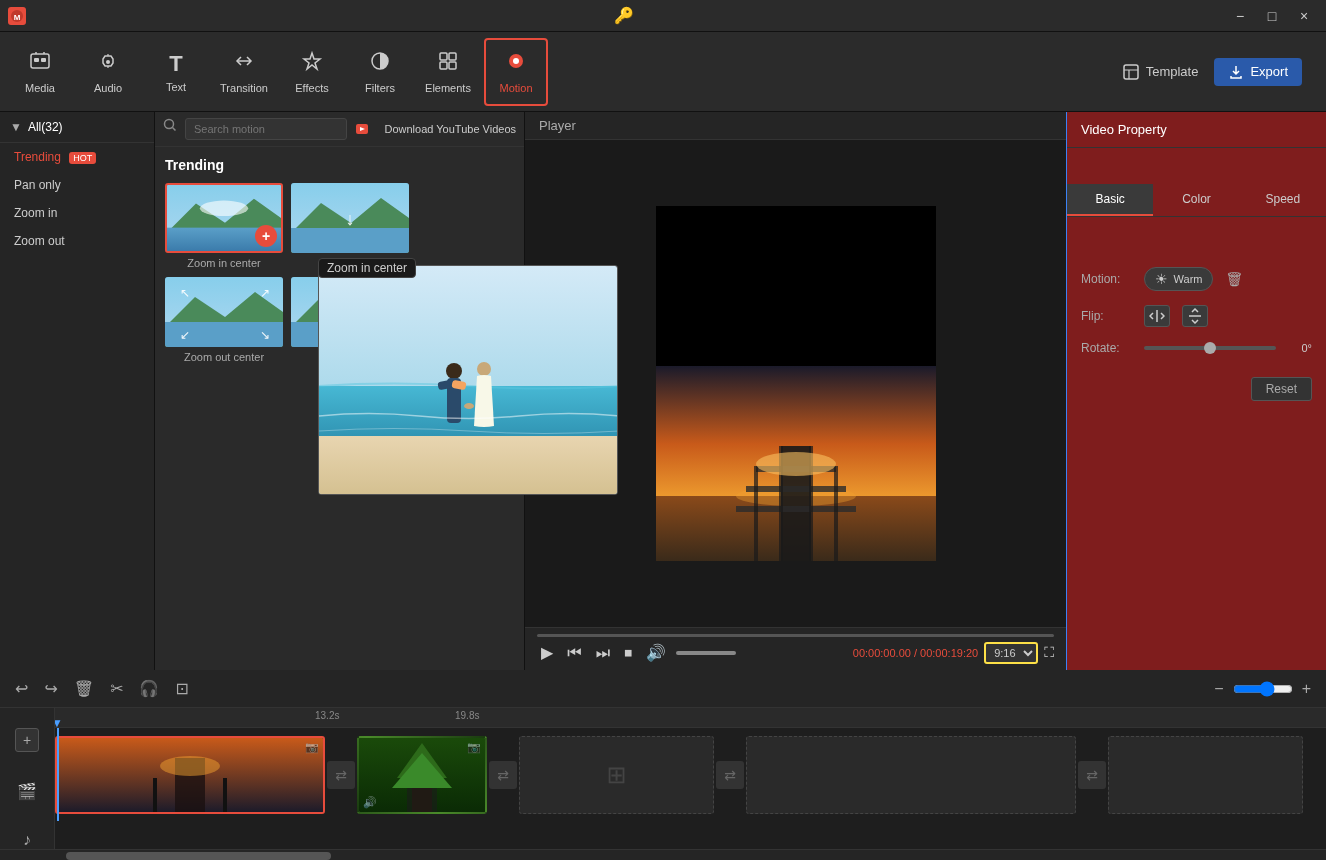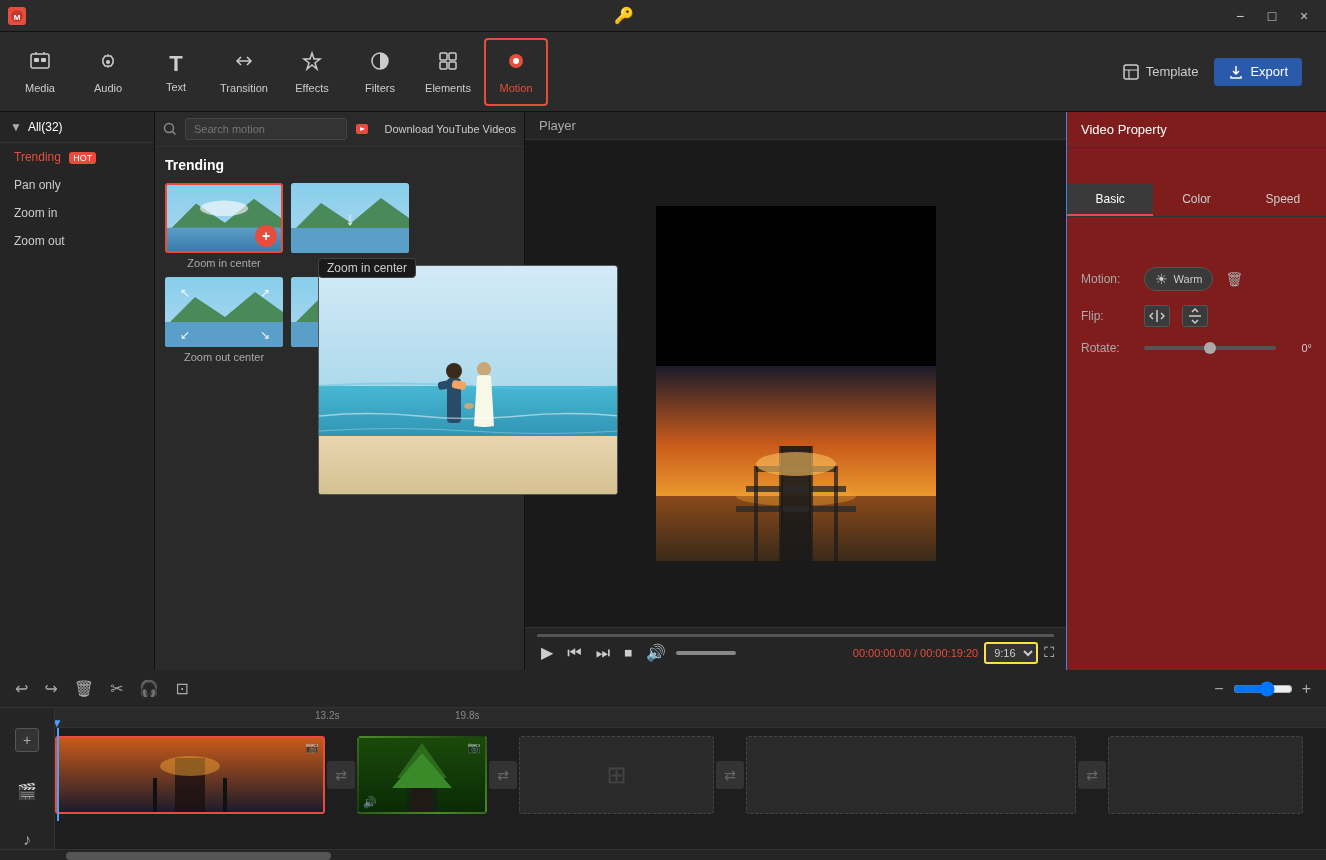--- a/index.html
+++ b/index.html
@@ -25,21 +25,21 @@
     
     #left-panel { width: 155px; background: #252525; border-right: 1px solid #111; display: flex; flex-direction: column; flex-shrink: 0; }
     #left-panel .all-label { display: flex; align-items: center; padding: 8px 10px; color: #fff; font-size: 12px; cursor: pointer; background: #252525; border-bottom: 1px solid #333; }
     #left-panel .all-label .arrow { margin-right: 6px; color: #aaa; }
     .sidebar-item { padding: 7px 14px; color: #ccc; cursor: pointer; font-size: 12px; }
     .sidebar-item.active { color: #e74c3c; }
     .hot-badge { background: #e74c3c; color: white; font-size: 9px; padding: 1px 4px; border-radius: 3px; margin-left: 5px; vertical-align: middle; }
 
     
     #motion-panel { width: 370px; background: #2a2a2a; border-right: 1px solid #111; display: flex; flex-direction: column; flex-shrink: 0; overflow: hidden; }
-    #motion-panel .search-bar { display: flex; align-items: center; padding: 6px 8px; gap: 8px; border-bottom: 1px solid #333; }
+    #motion-panel .search-bar { display: flex; padding: 6px 8px; gap: 8px; border-bottom: 1px solid #333; }
     #motion-panel .search-input { flex: 1; background: #333; border: 1px solid #444; border-radius: 3px; color: #ccc; padding: 4px 8px; font-size: 11px; outline: none; }
     #motion-panel .download-btn { display: flex; align-items: center; gap: 16px; color: #ccc; font-size: 11px; cursor: pointer; white-space: nowrap; }
     #motion-panel .scroll-area { flex: 1; overflow-y: auto; padding: 10px; }
     .motion-section-title { font-size: 14px; font-weight: bold; color: #fff; margin-bottom: 10px; }
     .motion-grid { display: flex; flex-wrap: wrap; gap: 8px; }
     .motion-item { display: flex; flex-direction: column; align-items: center; width: 118px; cursor: pointer; }
     .motion-thumb { width: 118px; height: 70px; background: #3a6a8a; border-radius: 3px; position: relative; overflow: hidden; display: flex; align-items: center; justify-content: center; }
     .motion-thumb.selected { border: 2px solid #e74c3c; }
     .motion-thumb .add-btn { position: absolute; bottom: 4px; right: 4px; width: 22px; height: 22px; background: #e74c3c; border-radius: 50%; display: flex; align-items: center; justify-content: center; color: white; font-size: 14px; font-weight: bold; }
     .motion-label { font-size: 11px; color: #aaa; margin-top: 4px; text-align: center; }
@@ -493,20 +493,23 @@
       </div>
 
       <div class="prop-row">
         <span class="prop-label">Rotate:</span>
         <div style="flex:1;height:4px;background:#555;border-radius:2px;position:relative;cursor:pointer;">
           <div style="position:absolute;left:50%;top:-4px;width:12px;height:12px;background:#aaa;border-radius:50%;transform:translateX(-50%);cursor:pointer;"></div>
         </div>
         <span class="rotate-value">0°</span>
       </div>
 
+      <div style="display:flex;justify-content:flex-end;margin-top:8px;">
+        <button style="background:#333;border:1px solid #555;color:#aaa;padding:4px 14px;border-radius:3px;cursor:pointer;font-size:12px;">Reset</button>
+      </div>
     </div>
   </div>
 
 </div>
 
 <div id="timeline-toolbar">
   <button class="tl-btn">↩</button>
   <button class="tl-btn">↪</button>
   <button class="tl-btn">🗑</button>
   <button class="tl-btn">✂</button>

